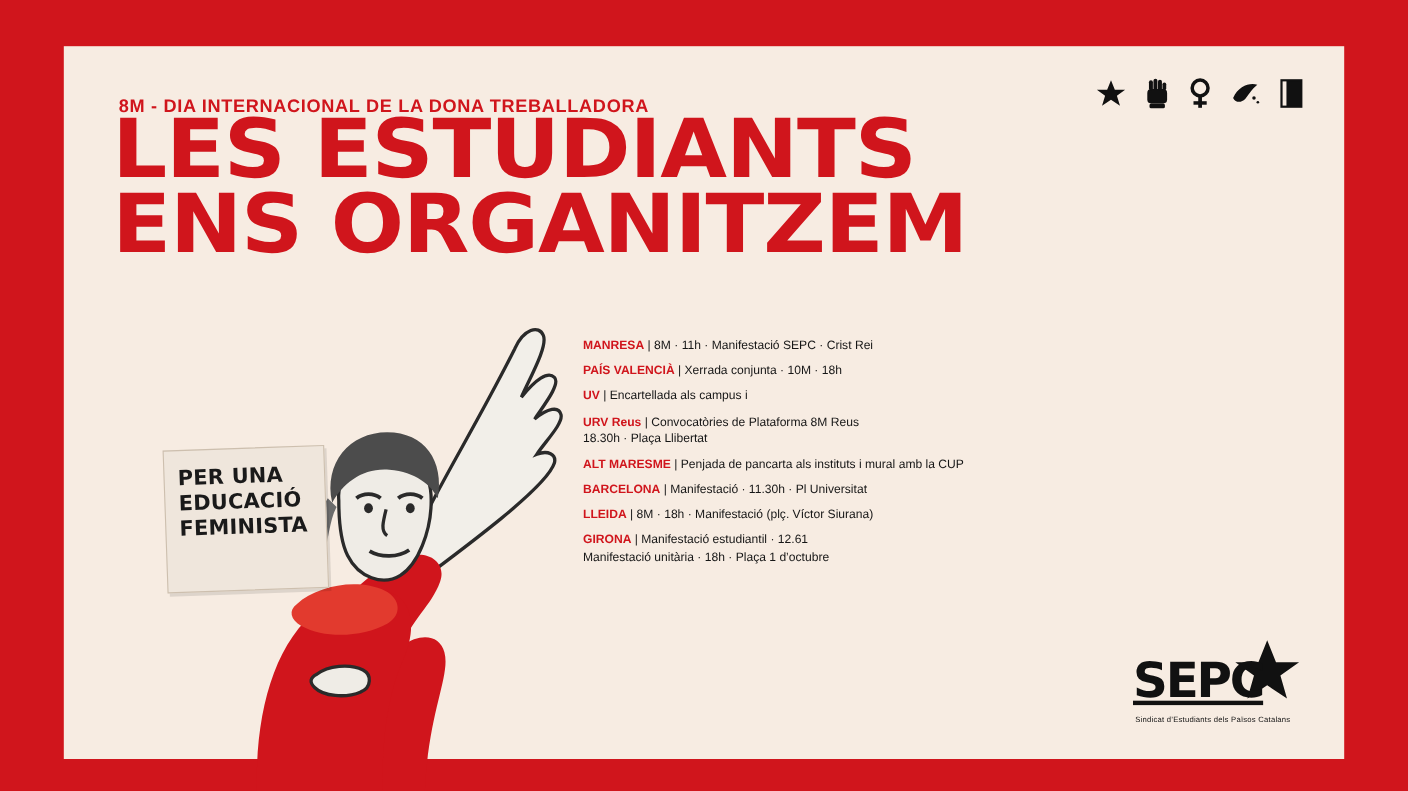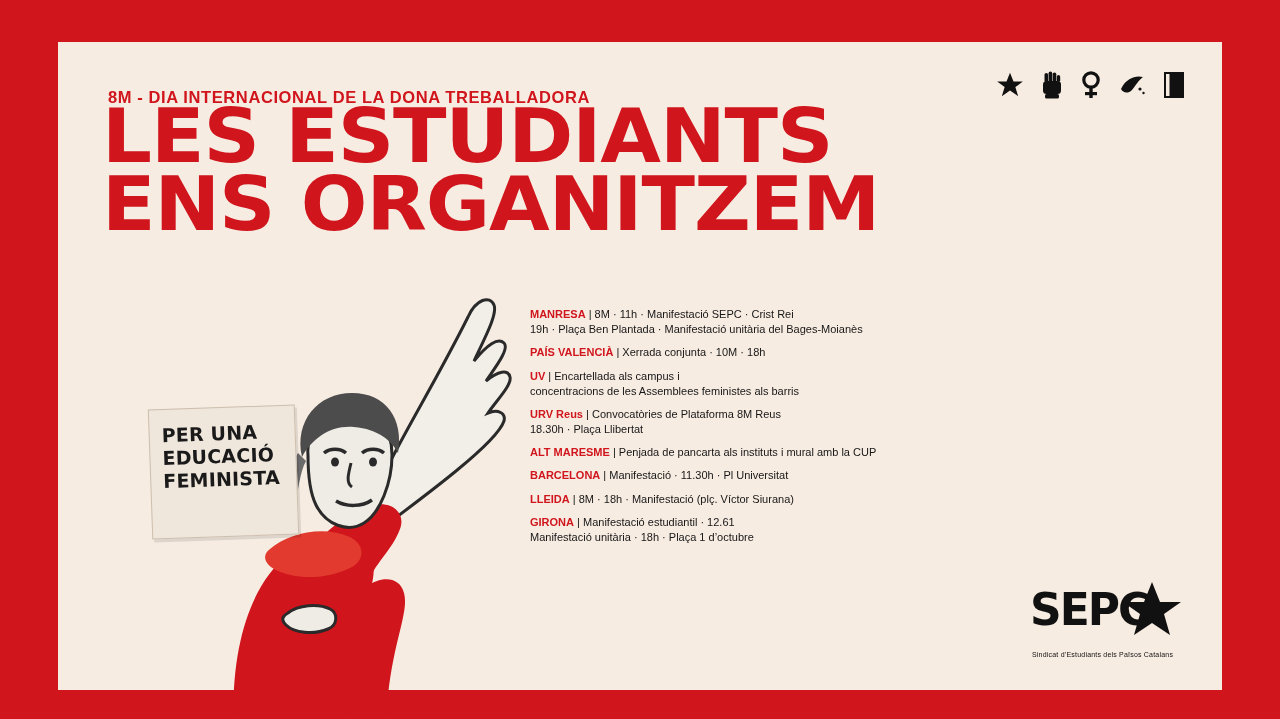--- a/index.html
+++ b/index.html
@@ -120,26 +120,27 @@
   .logo {
     position: absolute;
     right: 28px;
     bottom: 24px;
     width: 170px;
     height: 86px;
   }
   .logo-text {
     position: absolute;
     left: 6px;
-    top: 4px;
+    top: 14px;
     font-family: "DejaVu Sans", sans-serif;
     font-weight: bold;
     font-size: 44px;
     letter-spacing: -2px;
     color: #111;
+    text-decoration: underline;
   }
   .logo-sub {
     position: absolute;
     left: 8px;
     bottom: 8px;
     font-size: 7px;
     color: #111;
     letter-spacing: 0.2px;
     white-space: nowrap;
   }
@@ -223,30 +224,28 @@
     </div>
 
     <div class="sign">
       <div class="sign-text">PER UNA EDUCACIÓ FEMINISTA</div>
     </div>
 
     <div class="events">
 
       <div class="event">
         <span class="city">MANRESA</span><span class="sep"> | </span><span>8M · 11h · Manifestació SEPC · Crist Rei</span>
-        <span class="line2">19h · Plaça Ben Plantada · Manifestació unitària del Bages-Moianès</span>
       </div>
 
       <div class="event">
         <span class="city">PAÍS VALENCIÀ</span><span class="sep"> | </span><span>Xerrada conjunta · 10M · 18h</span>
       </div>
 
       <div class="event">
         <span class="city">UV</span><span class="sep"> | </span><span>Encartellada als campus i</span>
-        <span class="line2">concentracions de les Assemblees feministes als barris</span>
       </div>
 
       <div class="event">
         <span class="city">URV Reus</span><span class="sep"> | </span><span>Convocatòries de Plataforma 8M Reus</span>
         <span class="line2">18.30h · Plaça Llibertat</span>
       </div>
 
 
       <div class="event">
         <span class="city">ALT MARESME</span><span class="sep"> | </span><span>Penjada de pancarta als instituts i mural amb la CUP</span>

